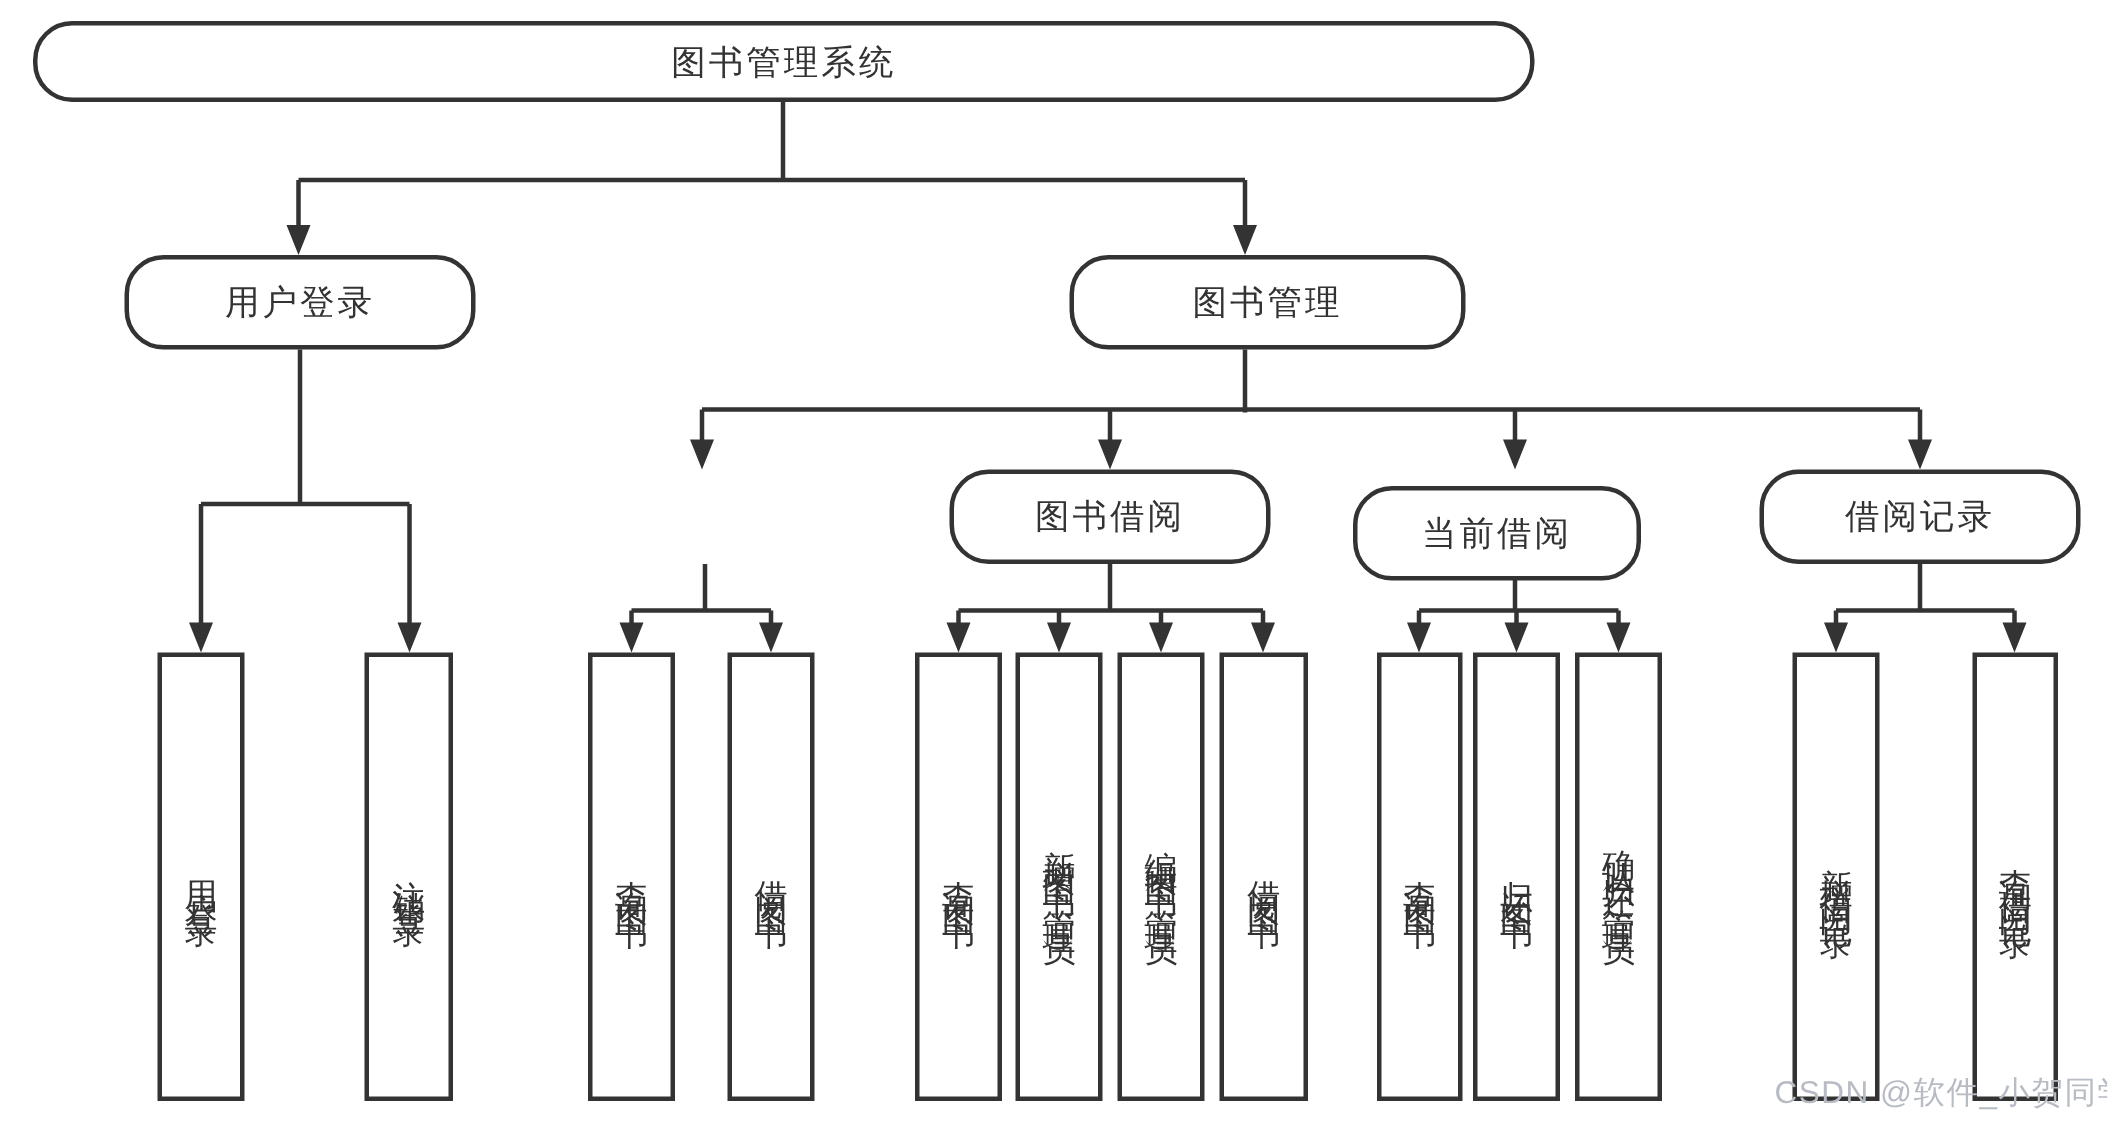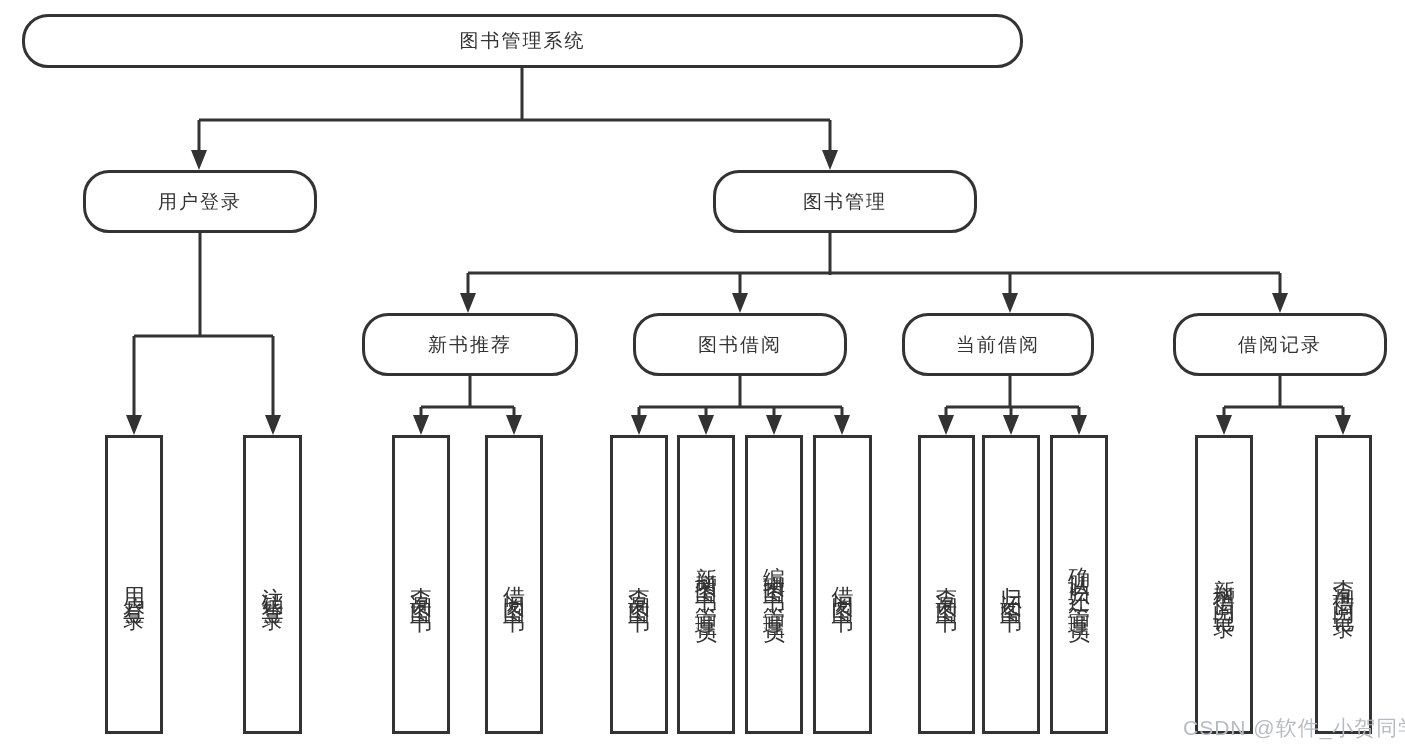--- a/index.html
+++ b/index.html
@@ -20,21 +20,21 @@
     box-sizing: border-box;
     border: 3px solid #333333;
     background: #ffffff;
     color: #333333;
     display: flex;
     align-items: center;
     justify-content: center;
     z-index: 2;
   }
   .hbox {
-    font-size: 19px;
+    font-size: 23px;
     letter-spacing: 2px;
     border-radius: 26px;
   }
   .vbox .vtext {
     writing-mode: vertical-rl;
     text-orientation: mixed;
     font-size: 22px;
     letter-spacing: 8px;
     line-height: 1;
     white-space: nowrap;
@@ -81,27 +81,24 @@
     <span>图书管理系统</span>
   </div>
 
   <div class="node hbox" style="left:83px; top:170px; width:234px; height:63px;">
     <span>用户登录</span>
   </div>
   <div class="node hbox" style="left:713px; top:170px; width:264px; height:63px;">
     <span>图书管理</span>
   </div>
 
-  <div class="node hbox" style="left:362px; top:313px; width:216px; height:63px;">
-    <span>新书推荐</span>
-  </div>
   <div class="node hbox" style="left:633px; top:313px; width:214px; height:63px;text-align:center;">
     <span>图书借阅</span>
   </div>
-  <div class="node hbox" style="left:902px; top:313px; width:192px; height:63px;">
+  <div class="node hbox" style="left:902px; top:324px; width:192px; height:63px;">
     <span>当前借阅</span>
   </div>
   <div class="node hbox" style="left:1173px; top:313px; width:214px; height:63px;">
     <span>借阅记录</span>
   </div>
 
   <div class="node vbox" style="left:105px; top:435px; width:58px; height:299px;">
     <span class="vtext">用户登录</span>
   </div>
   <div class="node vbox" style="left:243px; top:435px; width:59px; height:299px;">

